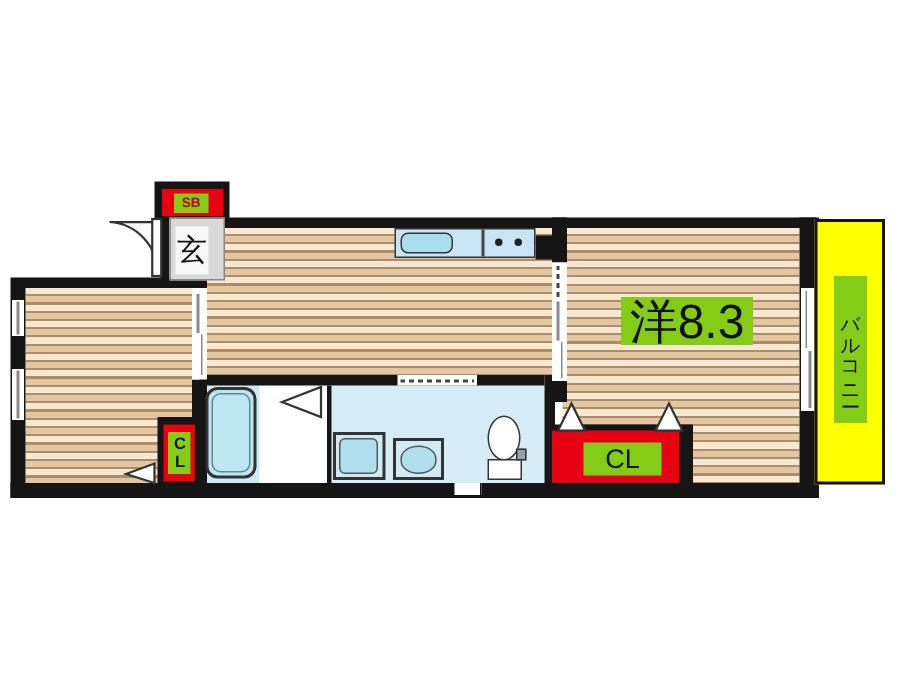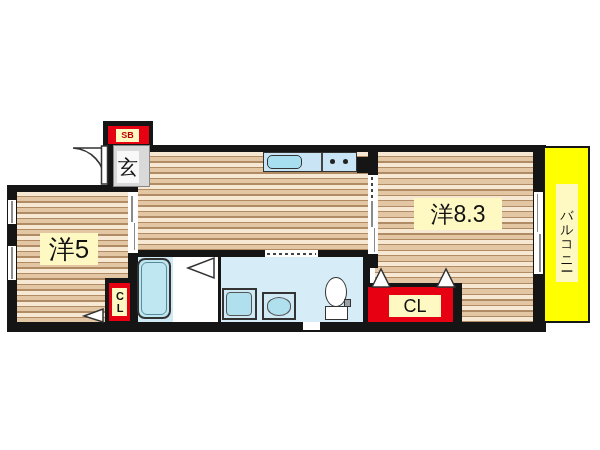--- a/index.html
+++ b/index.html
@@ -9,21 +9,21 @@
   .floor{background:repeating-linear-gradient(180deg,
       #f6e8d3 0px,#f6e8d3 4px,
       #b08b63 4px,#b08b63 5.5px,
       #e3c7a4 5.5px,#e3c7a4 9.5px,
       #b08b63 9.5px,#b08b63 11px);}
   .marker{background:#ffffff;}
   .mline{position:absolute;background:#8a8a8a;}
   .mdash-v{position:absolute;width:2px;background:repeating-linear-gradient(180deg,#444 0 3px,transparent 3px 6px);}
   .mdash-h{position:absolute;height:2px;background:repeating-linear-gradient(90deg,#444 0 3px,transparent 3px 6px);}
   .label{position:absolute;display:flex;align-items:center;justify-content:center;
-         background:#fef9c3;color:#111;line-height:1;}
+         background:#84cc16;color:#111;line-height:1;}
   .vtext{writing-mode:vertical-rl;text-orientation:upright;}
   .red{background:#e60012;}
   .waterbg{background:#d6edf8;}
   .fixture{background:#cfe9f5;border:2px solid #333;}
   .fixfill{background:#b0e0ee;border:1px solid #555;}
   svg{position:absolute;left:0;top:0;pointer-events:none;}
 </style>
 </head>
 <body>
 
@@ -107,22 +107,21 @@
   <div class="abs" style="left:344px;top:299px;width:7px;height:8px;background:#9aa0a6;border:1px solid #333;"></div>
 
   <div class="abs wall" style="left:368px;top:283px;width:94px;height:39px;"></div>
   <div class="abs red" style="left:368px;top:287px;width:85px;height:35px;"></div>
   <div class="label" style="left:389px;top:295px;width:52px;height:22px;font-size:18px;">CL</div>
 
   <div class="abs wall" style="left:105px;top:278px;width:29px;height:49px;"></div>
   <div class="abs red" style="left:109px;top:283px;width:21px;height:38px;"></div>
   <div class="label vtext" style="left:112px;top:288px;width:15px;height:28px;font-size:11px;font-weight:bold;">CL</div>
 
-  <div class="label" style="left:414px;top:198px;width:88px;height:32px;font-size:23px;">洋8.3</div>
-  <div class="label" style="left:40px;top:233px;width:58px;height:32px;font-size:26px;">洋5</div>
+  <div class="label" style="left:414px;top:198px;width:88px;height:32px;font-size:32px;">洋8.3</div>
 
   <svg width="600" height="450">
     <path d="M 105 148 L 73 148 A 34 34 0 0 1 105 182 Z" fill="#ffffff" stroke="#333" stroke-width="1.5"></path>
     <rect x="101.5" y="146" width="6" height="38" fill="#ffffff" stroke="#333" stroke-width="1.5"></rect>
     <polygon points="188,268 214,258 214,278" fill="#ffffff" stroke="#333" stroke-width="1.5"></polygon>
     <polygon points="381,269 372,287 390,287" fill="#ffffff" stroke="#333" stroke-width="1.5"></polygon>
     <polygon points="446,269 437,287 455,287" fill="#ffffff" stroke="#333" stroke-width="1.5"></polygon>
     <polygon points="84,316 103,309 103,322" fill="#ffffff" stroke="#333" stroke-width="1.5"></polygon>
   </svg>
 

